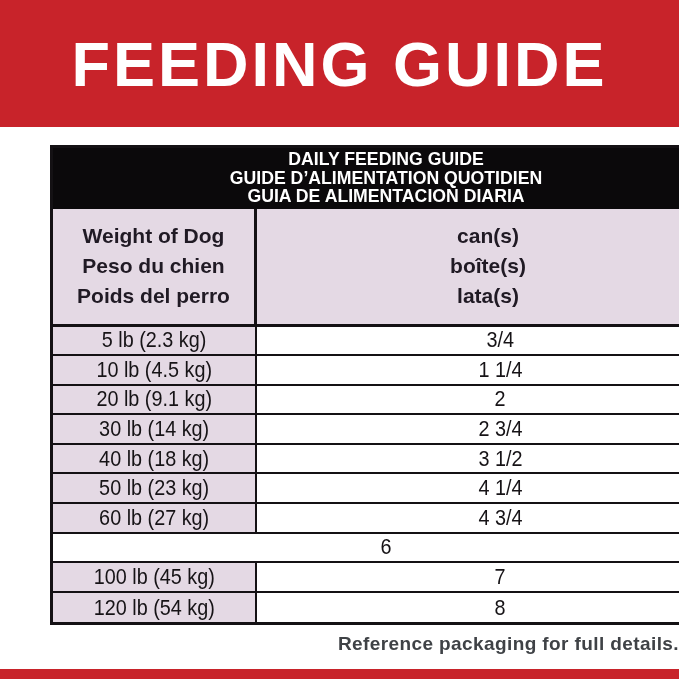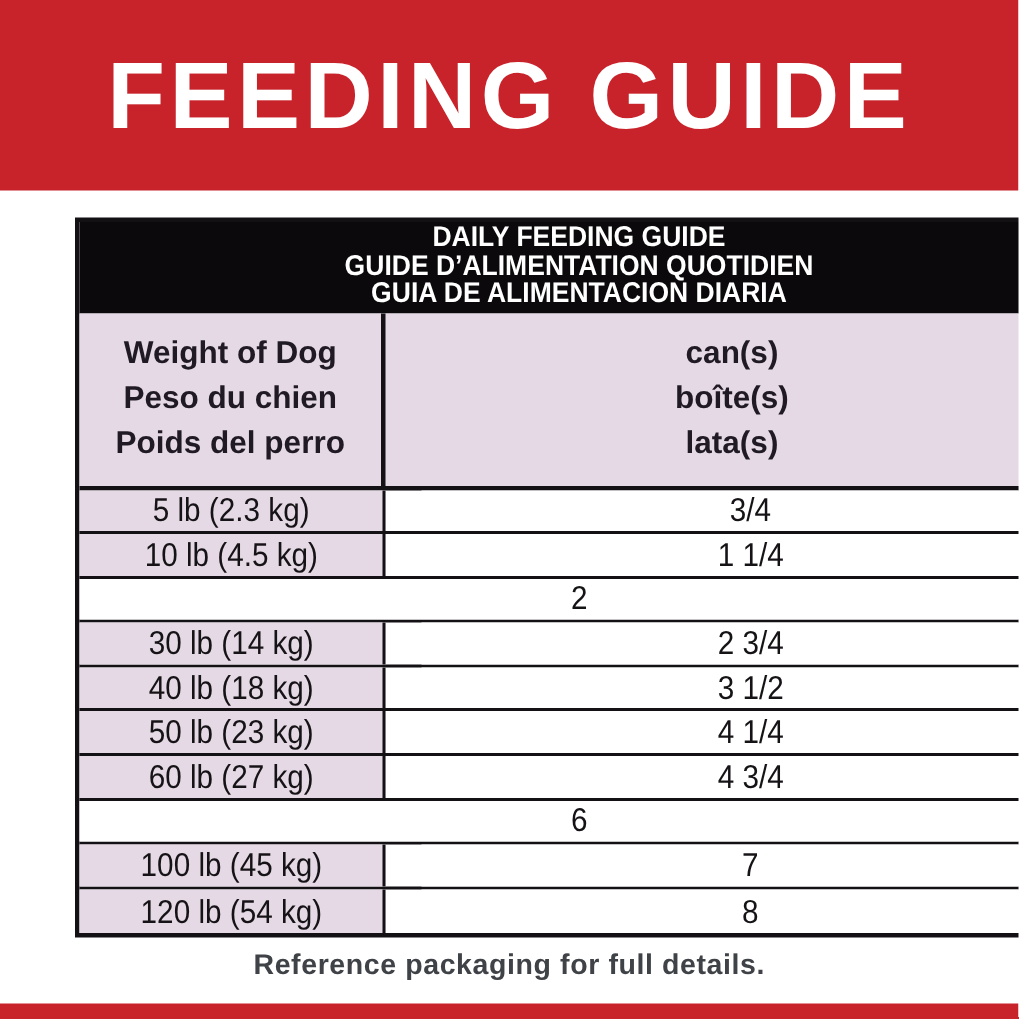--- a/index.html
+++ b/index.html
@@ -54,21 +54,21 @@
   .t-row:last-child{border-bottom:none;}
   .t-row .cell{
     display:flex;align-items:center;justify-content:center;
     font-size:22px;color:#161316;
   }
   .t-row .col-weight{background:var(--lavender);border-right:2.5px solid var(--line);}
   .t-row .col-cans{background:#ffffff;}
   .cond{display:inline-block;transform:scaleX(0.9);white-space:nowrap;}
   .footnote{
     position:absolute;top:633px;left:0;width:679px;margin:0;
-    text-align:center;font-size:19px;font-weight:bold;
+    text-align:right;font-size:19px;font-weight:bold;
     color:#3f4246;letter-spacing:0.4px;
   }
   .bottom-strip{
     position:absolute;left:0;bottom:0;width:679px;height:10px;
     background:var(--red);
   }
 </style>
 </head>
 <body>
 
@@ -110,20 +110,23 @@
       </div>
       <div class="t-row">
         <div class="cell col-weight">
             <span class="cond">10 lb (4.5 kg)</span>
           </div>
         <div class="cell col-cans">
             <span class="cond">1 1/4</span>
           </div>
       </div>
       <div class="t-row">
+        <div class="cell col-weight">
+            <span class="cond">20 lb (9.1 kg)</span>
+          </div>
         <div class="cell col-cans">
             <span class="cond">2</span>
           </div>
       </div>
       <div class="t-row">
         <div class="cell col-weight">
             <span class="cond">30 lb (14 kg)</span>
           </div>
         <div class="cell col-cans">
             <span class="cond">2 3/4</span>

